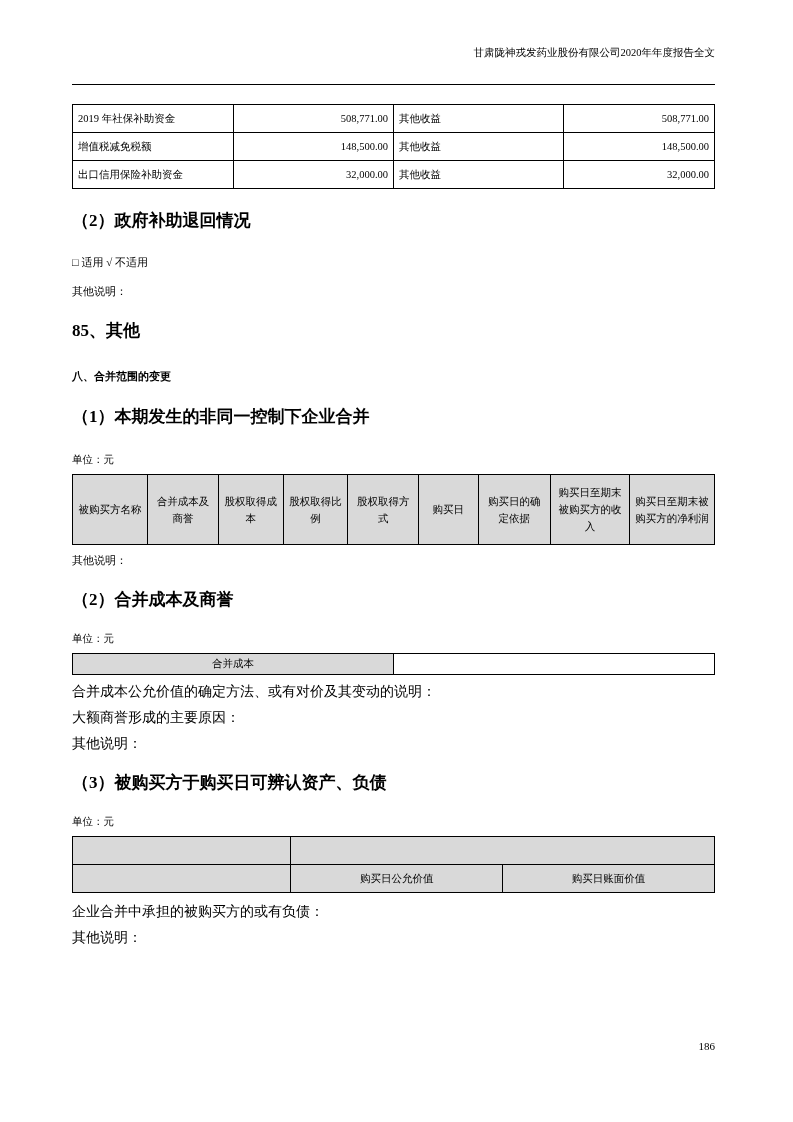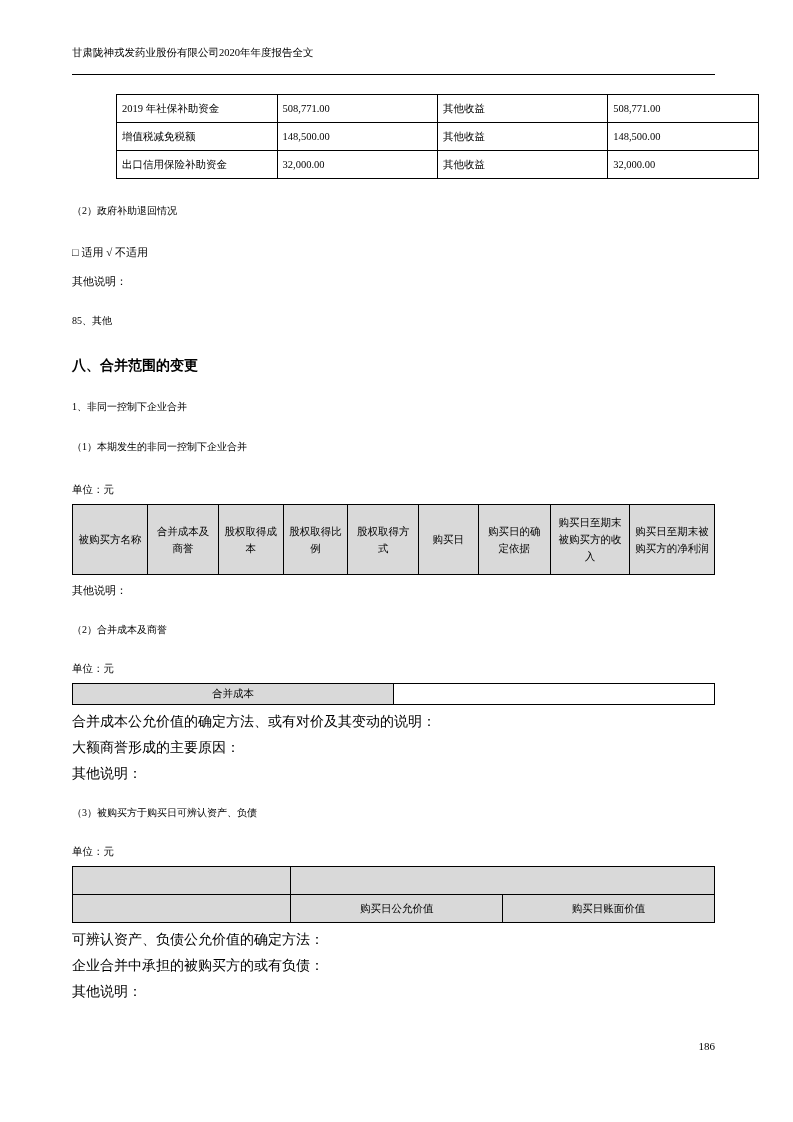--- a/index.html
+++ b/index.html
@@ -11,50 +11,51 @@
   .page {
     width: 793px;
     height: 1122px;
     background: #ffffff;
     position: relative;
     padding: 46px 78px 0 72px;
     overflow: hidden;
   }
   .doc-header {
     border-bottom: 1px solid #000000;
+    text-align: right;
     font-size: 10.5px;
     line-height: 14px;
-    padding-bottom: 14px;
+    padding-bottom: 24px;
   }
   table {
     border-collapse: collapse;
     width: 100%;
     table-layout: fixed;
   }
   td {
     border: 1px solid #000000;
     font-size: 10.5px;
     padding: 3px 5px;
     vertical-align: middle;
     word-break: break-all;
   }
-  .t1 { margin-top: 19px; margin-left: 44px; }
+  .t1 { margin-top: 19px; }
   .t1 td { height: 28px; }
-  .num { }
+  .num { text-align: right; }
   .left { text-align: left; }
   .gray { background: #d9d9d9; }
   .center { text-align: center; }
   .h2 {
-    font-size: 10px;
-    font-weight: normal;
+    font-size: 17px;
+    font-weight: bold;
     margin-top: 24px;
     line-height: 16px;
   }
   .h1 {
-    font-size: 14px;
+    font-size: 11px;
     font-weight: bold;
     margin-top: 28px;
     line-height: 18px;
   }
   .body-line {
     font-size: 11px;
     line-height: 15px;
     margin-top: 14px;
   }
   .apply-line {
@@ -134,21 +135,20 @@
   <div class="h2">（2）政府补助退回情况</div>
 
   <div class="apply-line">□ 适用 √ 不适用</div>
 
   <div class="body-line">其他说明：</div>
 
   <div class="h2 section-gap">85、其他</div>
 
   <div class="h1">八、合并范围的变更</div>
 
-  <div class="h2 section-gap">1、非同一控制下企业合并</div>
 
   <div class="h2">（1）本期发生的非同一控制下企业合并</div>
 
   <div class="unit-line">单位：元</div>
 
   <table class="t2">
     <colgroup>
       <col style="width:11.7%">
         <col style="width:11%">
         <col style="width:10.1%">
@@ -213,19 +213,18 @@
         <td class="gray" colspan="2"></td>
       </tr>
       <tr>
         <td class="gray"></td>
         <td class="gray center">购买日公允价值</td>
         <td class="gray center">购买日账面价值</td>
       </tr>
     </tbody>
   </table>
 
-  <div class="note-line note-first">可辨认资产、负债公允价值的确定方法：</div>
   <div class="note-line">企业合并中承担的被购买方的或有负债：</div>
   <div class="note-line">其他说明：</div>
 
   <div class="page-number">186</div>
 
 </div>
 
 </body></html>

